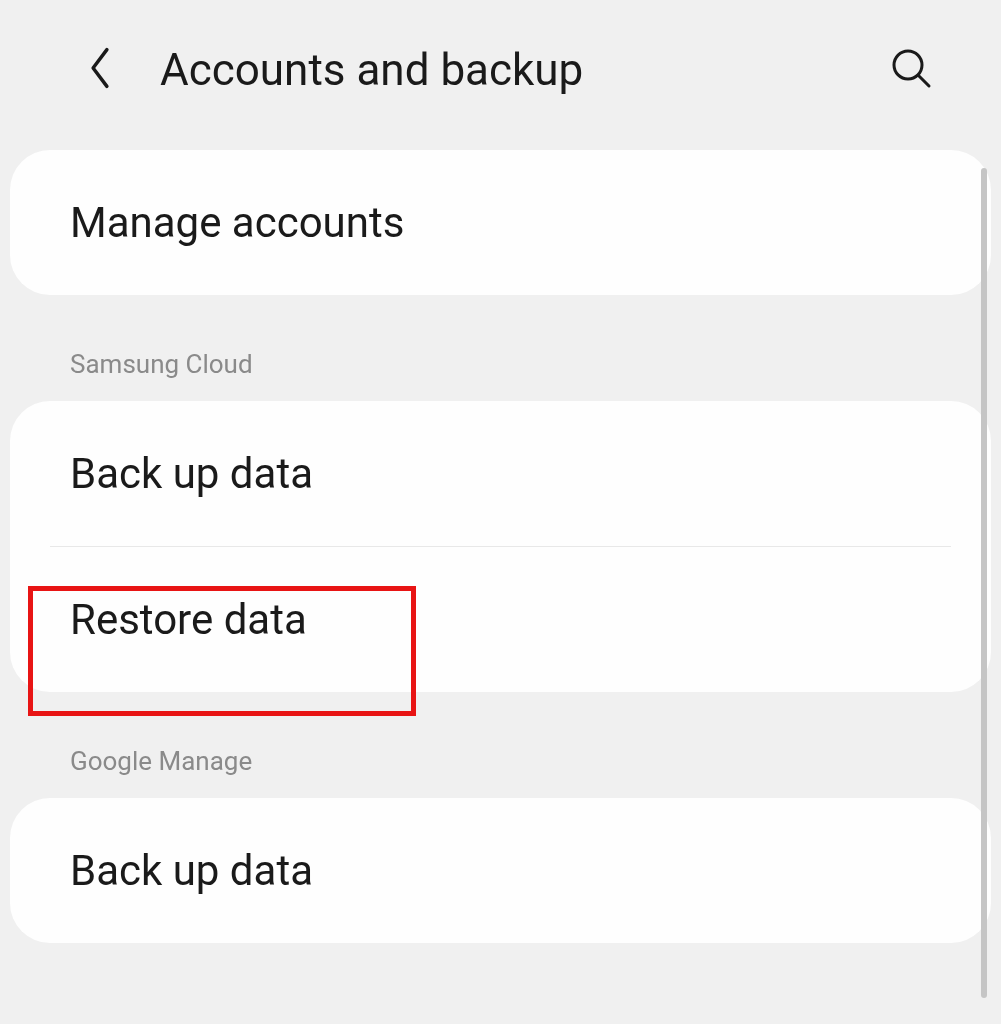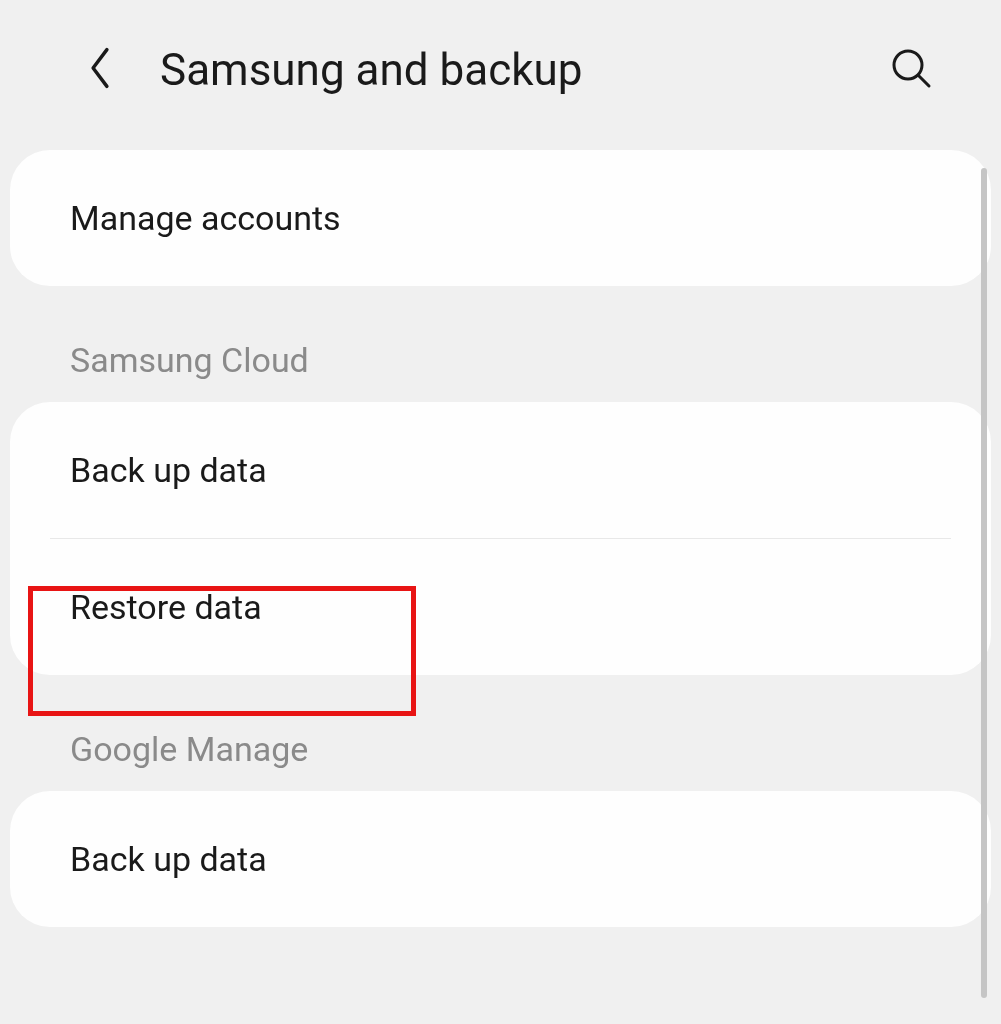--- a/index.html
+++ b/index.html
@@ -67,35 +67,35 @@
     }
 
     .card {
       background-color: #fefefe;
       border-radius: 40px;
       overflow: hidden;
     }
 
     .list-item {
       padding: 48px 60px;
-      font-size: 34px;
+      font-size: 42px;
       font-weight: 400;
       color: #1a1a1a;
       cursor: pointer;
     }
 
     .divider {
       height: 1px;
       background-color: #e8e8e8;
       margin: 0 40px;
     }
 
     .section-header {
       padding: 54px 60px 22px 60px;
-      font-size: 34px;
+      font-size: 26px;
       font-weight: 400;
       color: #8a8a8a;
     }
 
     .highlight-box {
       position: absolute;
       border: 5px solid #e81414;
       pointer-events: none;
     }
 
@@ -113,21 +113,21 @@
 <body>
 
 <div class="header">
   <div class="back-btn">
     <span>
       <svg viewBox="0 0 24 40" fill="none" stroke="#1a1a1a" stroke-width="3" stroke-linecap="round" stroke-linejoin="round">
         <polyline points="18,4 6,20 18,36"></polyline>
       </svg>
     </span>
   </div>
-  <div class="page-title">Samsung and backup</div>
+  <div class="page-title">Accounts and backup</div>
   <div class="search-btn">
     <span>
       <svg viewBox="0 0 44 44" fill="none" stroke="#1a1a1a" stroke-width="3" stroke-linecap="round">
         <circle cx="19" cy="19" r="14"></circle>
         <line x1="30" y1="30" x2="40" y2="40"></line>
       </svg>
     </span>
   </div>
 </div>
 

